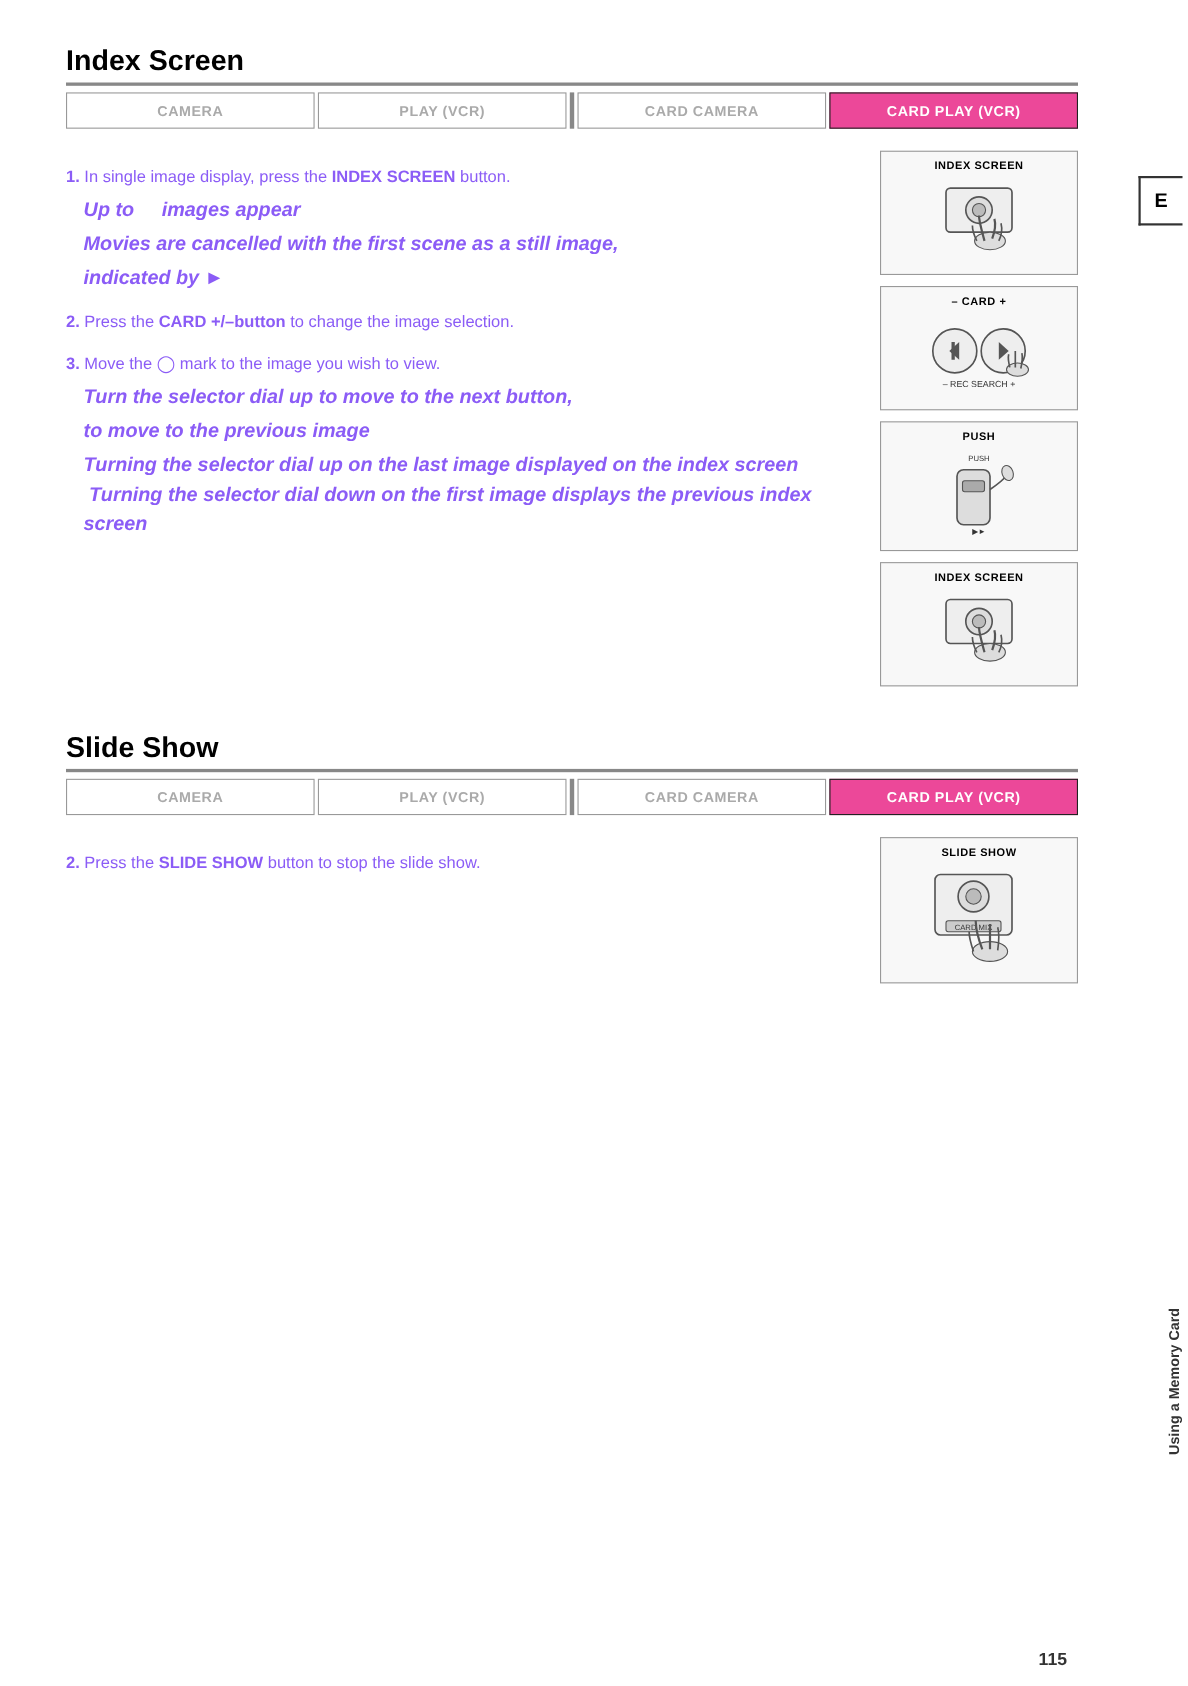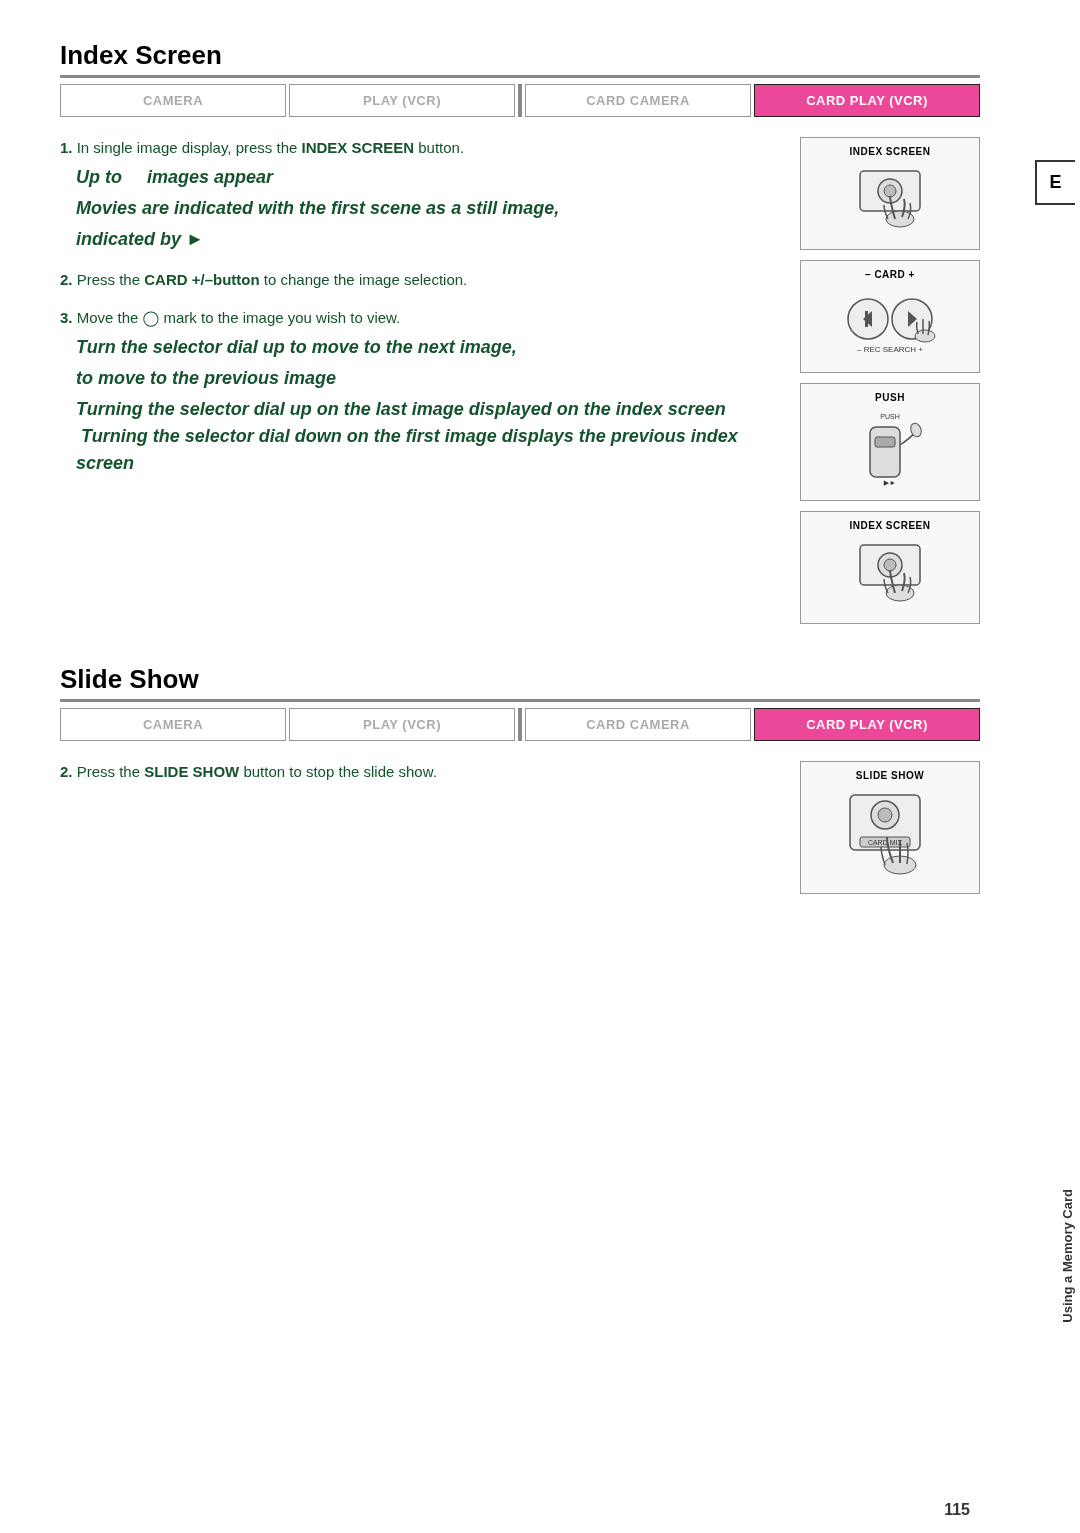--- a/index.html
+++ b/index.html
@@ -107,21 +107,22 @@
       width: 180px;
       flex-shrink: 0;
       display: flex;
       flex-direction: column;
       gap: 10px;
     }
     .step {
       margin-bottom: 16px;
       font-size: 15px;
       line-height: 1.5;
-      color: #14532d;
+      color: #8b5cf6;
+      margin-top: 13px;
     }
     .step-num {
       font-weight: bold;
       font-size: 15px;
     }
     .step-italic {
       font-style: italic;
       font-weight: bold;
       font-size: 18px;
       margin-top: 4px;
@@ -182,33 +183,33 @@
         <div class="mode-tab active">CARD PLAY (VCR)</div>
       </div>
 
       <div class="section-content">
         <div class="text-col">
 
           <div class="step">
             <span class="step-num">1. </span>
             <span>In single image display, press the <strong>INDEX SCREEN</strong> button.</span>
             <div class="step-italic">Up to &nbsp;&nbsp;&nbsp; images appear</div>
-            <div class="step-italic">Movies are indicated with the first scene as a still image,</div>
+            <div class="step-italic">Movies are cancelled with the first scene as a still image,</div>
             <div class="step-italic">indicated by ►</div>
           </div>
 
           <div class="step">
             <span class="step-num">2. </span>
             <span>Press the <strong>CARD +/–button</strong> to change the image selection.</span>
           </div>
 
           <div class="step">
             <span class="step-num">3. </span>
             <span>Move the ◯ mark to the image you wish to view.</span>
-            <div class="step-italic">Turn the selector dial up to move to the next image,</div>
+            <div class="step-italic">Turn the selector dial up to move to the next button,</div>
             <div class="step-italic">to move to the previous image</div>
             <div class="step-italic">Turning the selector dial up on the last image displayed on the index screen &nbsp;Turning the selector dial down on the first image displays the previous index screen</div>
           </div>
 
 
         </div>
 
         <div class="img-col">
 
           <div class="img-box">

